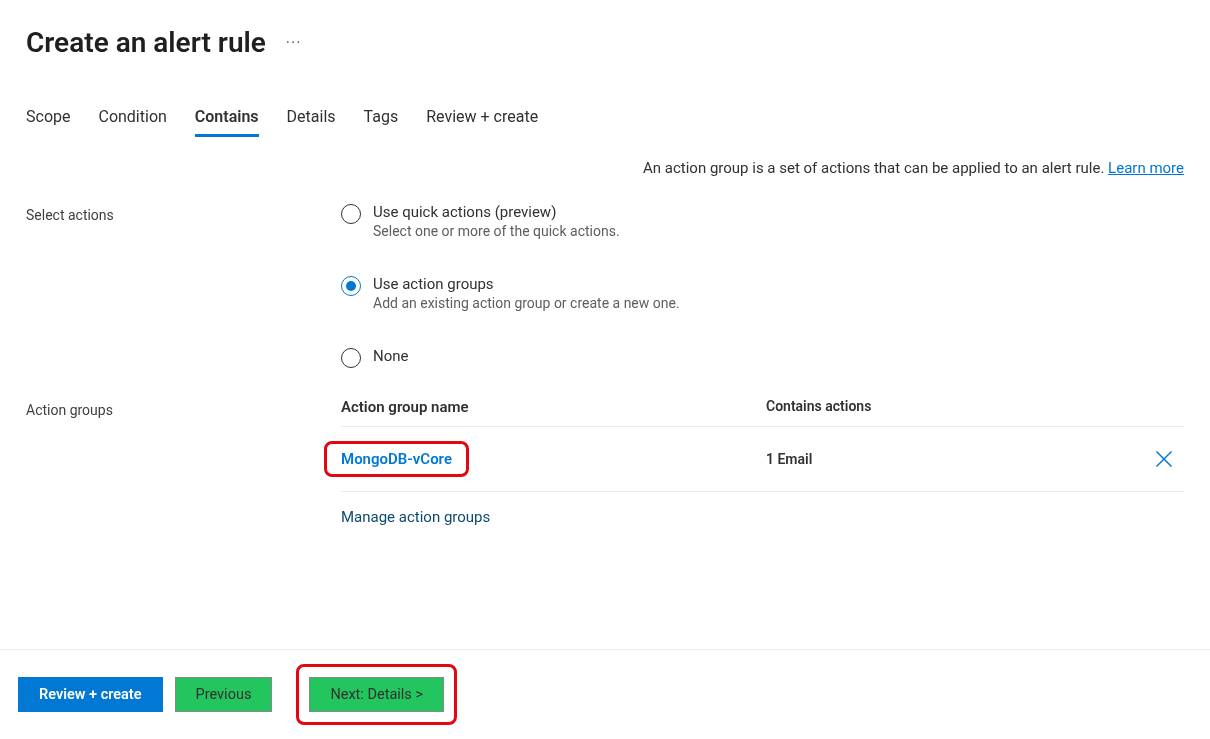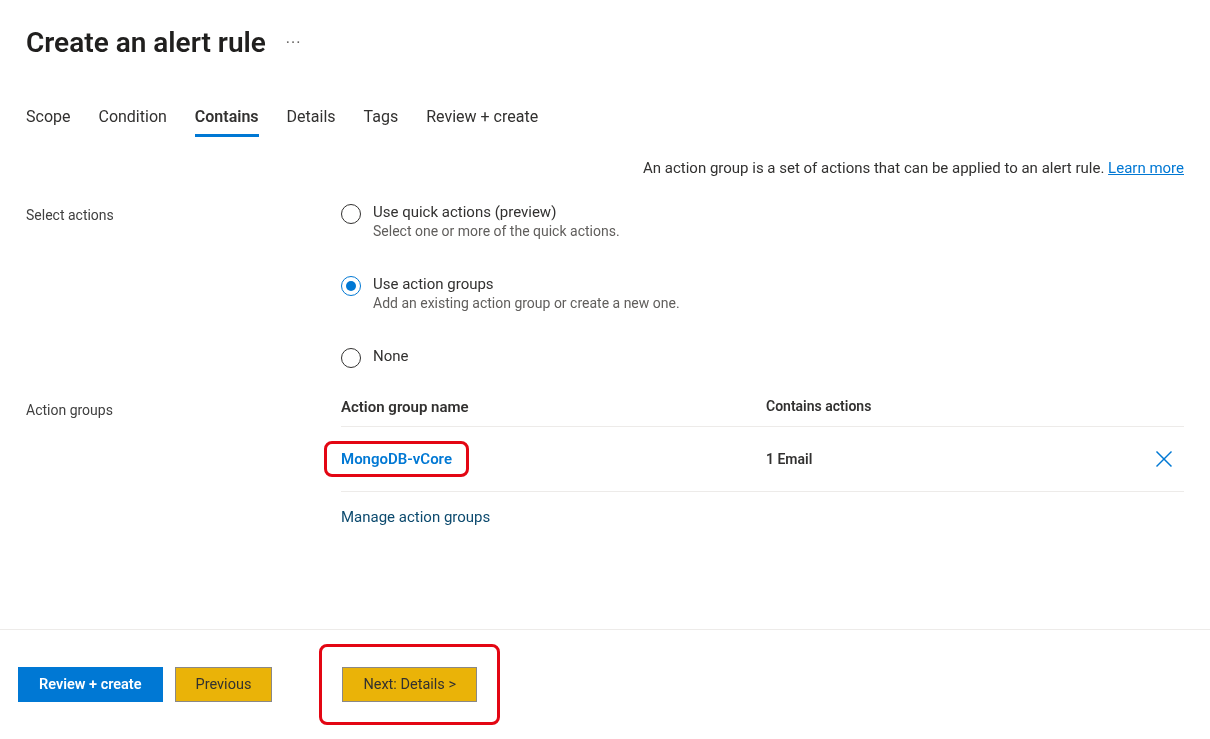--- a/index.html
+++ b/index.html
@@ -161,37 +161,37 @@
     padding: 14px 18px;
     display: flex;
     gap: 12px;
     align-items: center;
     background: #fff;
   }
   .btn {
     font-size: 14.5px;
     padding: 8px 20px;
     border: 1px solid #8a8886;
-    background: #eab308;
+    background: #22c55e;
     color: #323130;
     cursor: pointer;
     font-family: inherit;
   }
   .btn.primary {
     background: #0078d4;
     border-color: #0078d4;
     color: #ffffff;
     font-weight: 600;
   }
   .btn-highlight {
     border: 3px solid #e30613;
     border-radius: 8px;
-    padding: 20px;
+    padding: 10px;
     display: inline-block;
-    margin-left: 35px;
+    margin-left: 12px;
   }
   .btn-highlight .btn {
     margin: 0;
   }
 </style>
 </head>
 <body>
 
 <div class="page">
   <div class="title-row">

